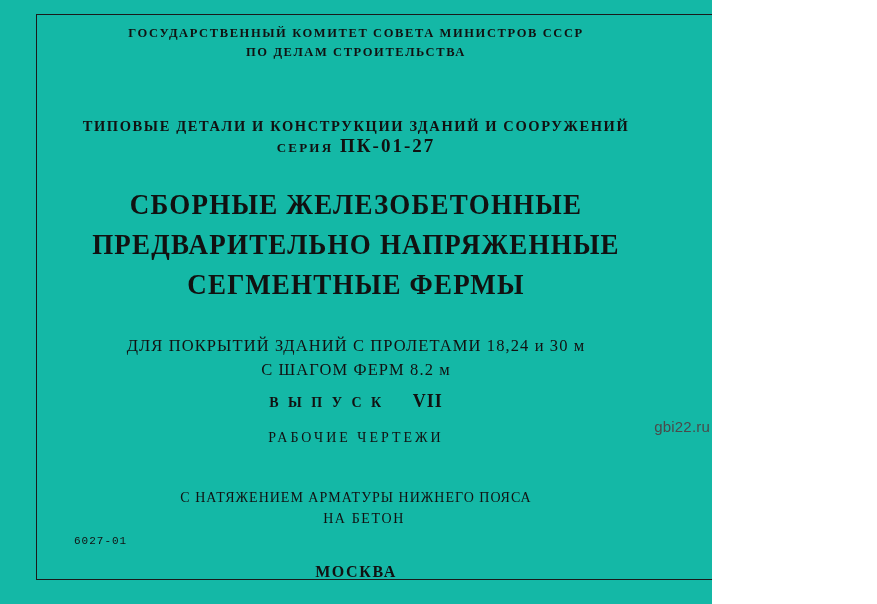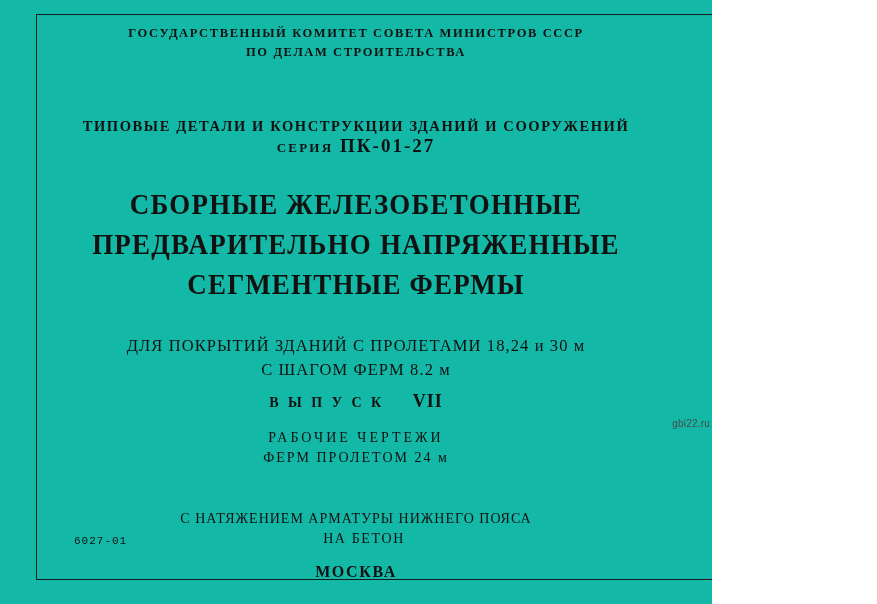--- a/index.html
+++ b/index.html
@@ -124,21 +124,21 @@
     font-size: 16px;
     font-weight: bold;
     letter-spacing: 1.6px;
   }
 
   
   #watermark {
     position: absolute;
     right: 2px;
     top: 418px;
-    font-size: 10px;
+    font-size: 15px;
     color: #4a4a4a;
     font-family: "Liberation Sans", sans-serif;
     letter-spacing: 0.2px;
   }
 </style>
 </head>
 <body>
 
 <div id="page">
 
@@ -167,21 +167,20 @@
     <div>С ШАГОМ ФЕРМ 8.2 м</div>
   </div>
 
   <div class="block" id="issue">
     <span>В Ы П У С К</span>
     <span class="roman">VII</span>
   </div>
 
   <div class="block" id="working">
     <div class="l1">РАБОЧИЕ ЧЕРТЕЖИ</div>
-    <div class="l2">ФЕРМ ПРОЛЕТОМ 24 м</div>
     <div class="l3">С НАТЯЖЕНИЕМ АРМАТУРЫ НИЖНЕГО ПОЯСА</div>
     <div class="l4">НА БЕТОН</div>
   </div>
 
   <div id="doc-number">6027-01</div>
 
   <div class="block" id="city">МОСКВА</div>
 
   <div id="watermark">gbi22.ru</div>
 

